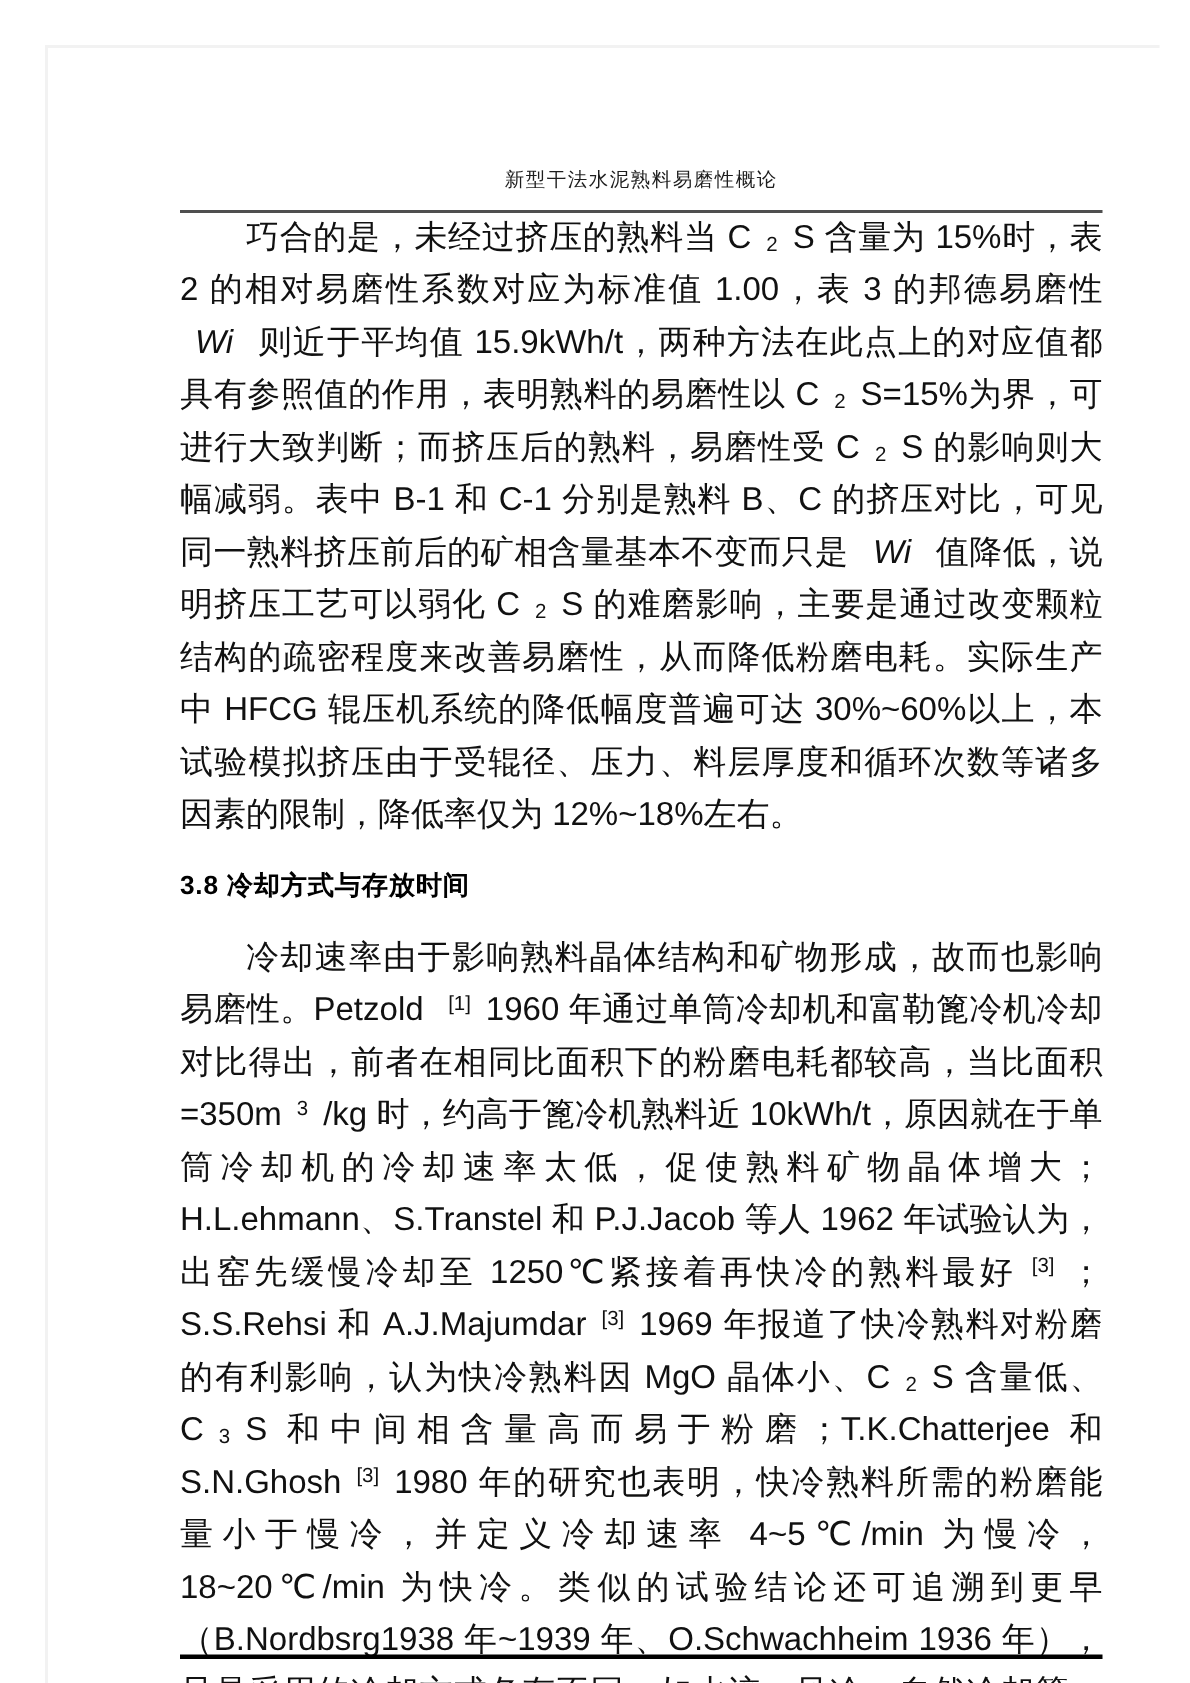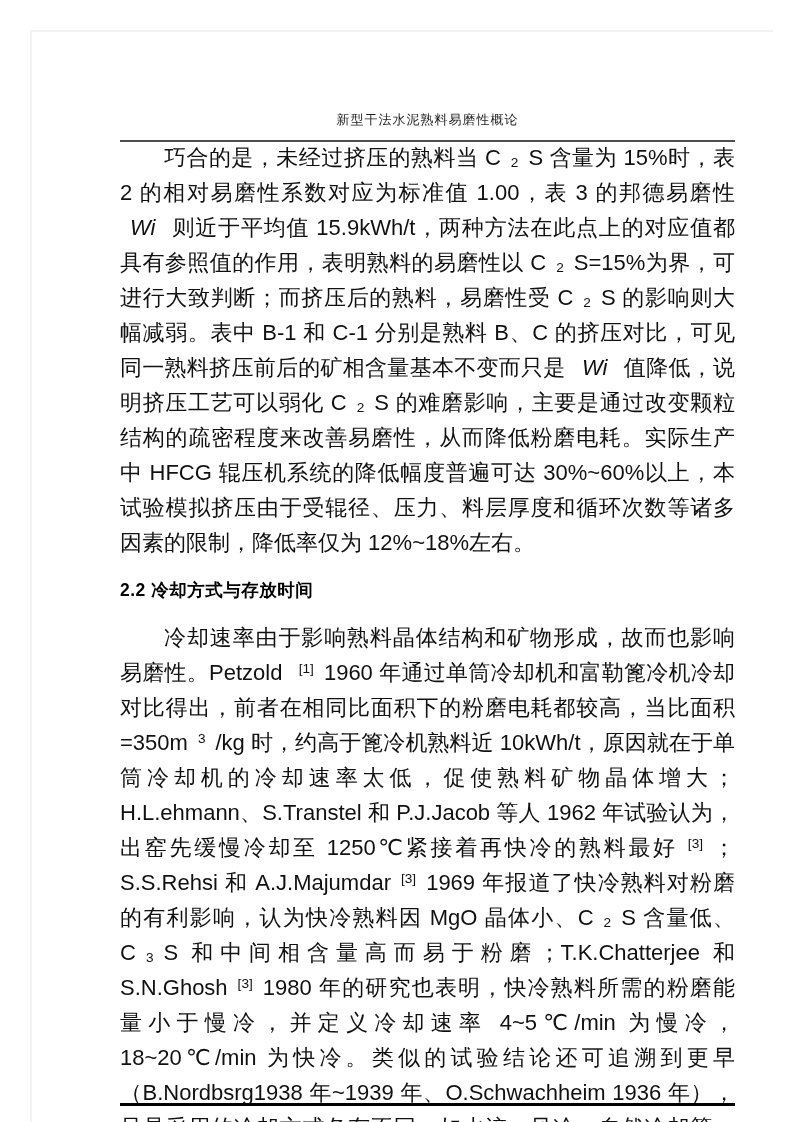--- a/index.html
+++ b/index.html
@@ -97,21 +97,21 @@
 
 <div class="page">
 
   <div class="running-header">
     <div class="header-title">新型干法水泥熟料易磨性概论</div>
     <div class="header-rule"></div>
   </div>
 
   <div class="doc-body">
     <p>巧合的是，未经过挤压的熟料当 C<sub>2</sub>S 含量为 15%时，表 2 的相对易磨性系数对应为标准值 1.00，表 3 的邦德易磨性 <i>Wi</i> 则近于平均值 15.9kWh/t，两种方法在此点上的对应值都具有参照值的作用，表明熟料的易磨性以 C<sub>2</sub>S=15%为界，可进行大致判断；而挤压后的熟料，易磨性受 C<sub>2</sub>S 的影响则大幅减弱。表中 B-1 和 C-1 分别是熟料 B、C 的挤压对比，可见同一熟料挤压前后的矿相含量基本不变而只是 <i>Wi</i> 值降低，说明挤压工艺可以弱化 C<sub>2</sub>S 的难磨影响，主要是通过改变颗粒结构的疏密程度来改善易磨性，从而降低粉磨电耗。实际生产中 HFCG 辊压机系统的降低幅度普遍可达 30%~60%以上，本试验模拟挤压由于受辊径、压力、料层厚度和循环次数等诸多因素的限制，降低率仅为 12%~18%左右。</p>
-    <h2>2.2 冷却方式与存放时间</h2>
+    <h2>3.8 冷却方式与存放时间</h2>
     <p>冷却速率由于影响熟料晶体结构和矿物形成，故而也影响易磨性。Petzold <sup>[1]</sup>1960 年通过单筒冷却机和富勒篦冷机冷却对比得出，前者在相同比面积下的粉磨电耗都较高，当比面积=350m<sup>3</sup>/kg 时，约高于篦冷机熟料近 10kWh/t，原因就在于单筒冷却机的冷却速率太低，促使熟料矿物晶体增大；H.L.ehmann、S.Transtel 和 P.J.Jacob 等人 1962 年试验认为，出窑先缓慢冷却至 1250℃紧接着再快冷的熟料最好<sup>[3]</sup>；S.S.Rehsi 和 A.J.Majumdar<sup>[3]</sup>1969 年报道了快冷熟料对粉磨的有利影响，认为快冷熟料因 MgO 晶体小、C<sub>2</sub>S 含量低、C<sub>3</sub>S 和中间相含量高而易于粉磨；T.K.Chatterjee 和 S.N.Ghosh<sup>[3]</sup>1980 年的研究也表明，快冷熟料所需的粉磨能量小于慢冷，并定义冷却速率 4~5℃/min 为慢冷，18~20℃/min 为快冷。类似的试验结论还可追溯到更早（B.Nordbsrg1938 年~1939 年、O.Schwachheim 1936 年），只是采用的冷却方式各有不同，如水淬、风冷、自然冷却等，受其影响的也不仅仅是易磨性，还包括水硬活性、强度、安定性、抗硫性以及熟料的颗粒形状、颜色等。</p>
   </div>
 
   <div class="page-footer">
     <div class="footer-rule"></div>
   </div>
 
 </div>
 
 </body></html>

